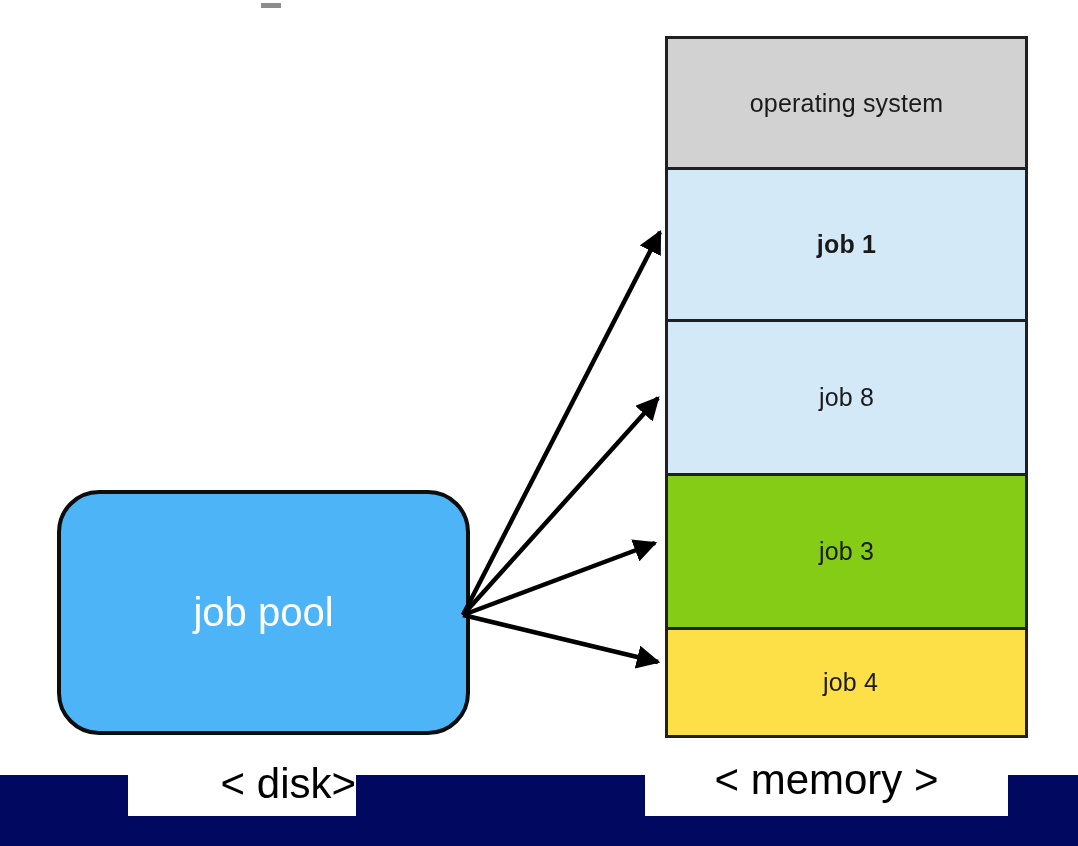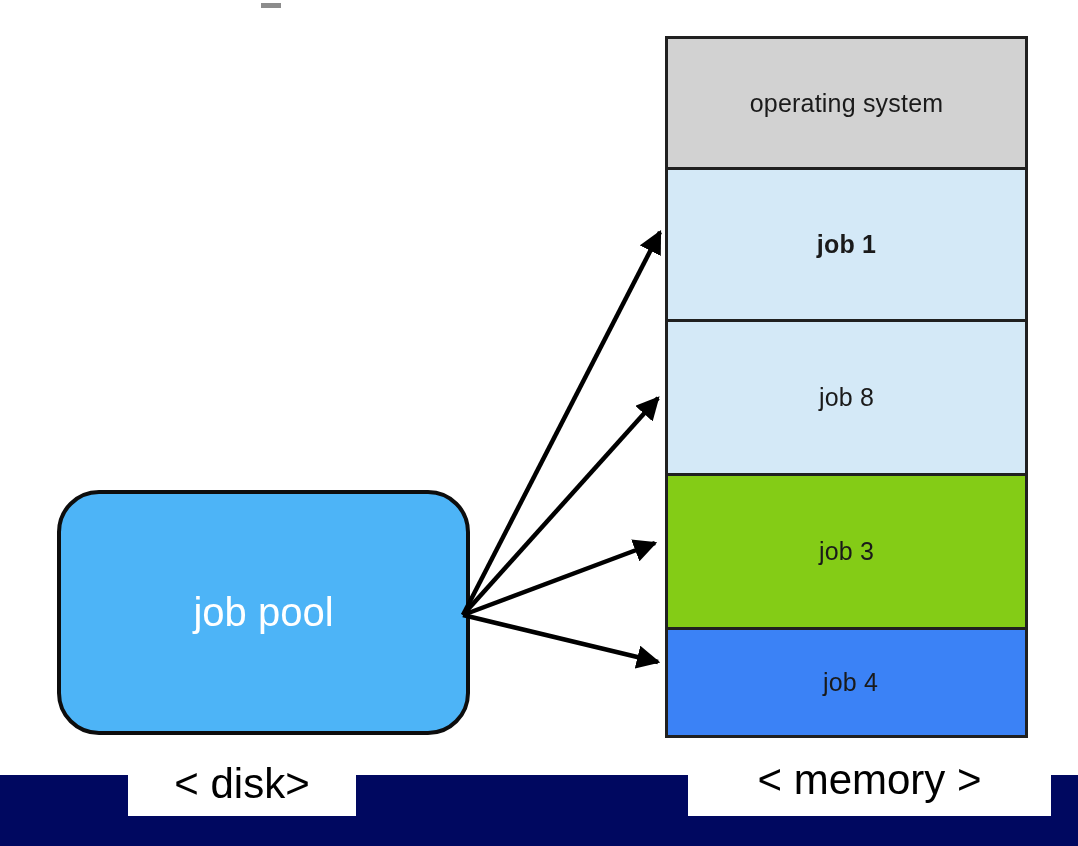--- a/index.html
+++ b/index.html
@@ -71,21 +71,21 @@
     background: #d4e9f7;
     height: 154px;
     border-bottom: 3px solid #202020;
   }
   .mem-cell.job3 {
     background: #84cc16;
     height: 154px;
     border-bottom: 3px solid #202020;
   }
   .mem-cell.job4 {
-    background: #3b82f6;
+    background: #fde047;
     flex: 1 1 auto;
     padding-left: 8px;
   }
 
   
   .job-pool {
     position: absolute;
     left: 57px;
     top: 490px;
     width: 413px;
@@ -131,23 +131,24 @@
     justify-content: center;
     color: #000000;
     font-size: 42px;
     white-space: nowrap;
   }
   .label-box.disk {
     left: 128px;
     top: 752px;
     width: 228px;
     height: 64px;
+    justify-content: flex-end;
   }
   .label-box.memory {
-    left: 688px;
+    left: 645px;
     top: 744px;
     width: 363px;
     height: 72px;
   }
 </style>
 </head>
 <body>
 
 <div id="stage">
 

